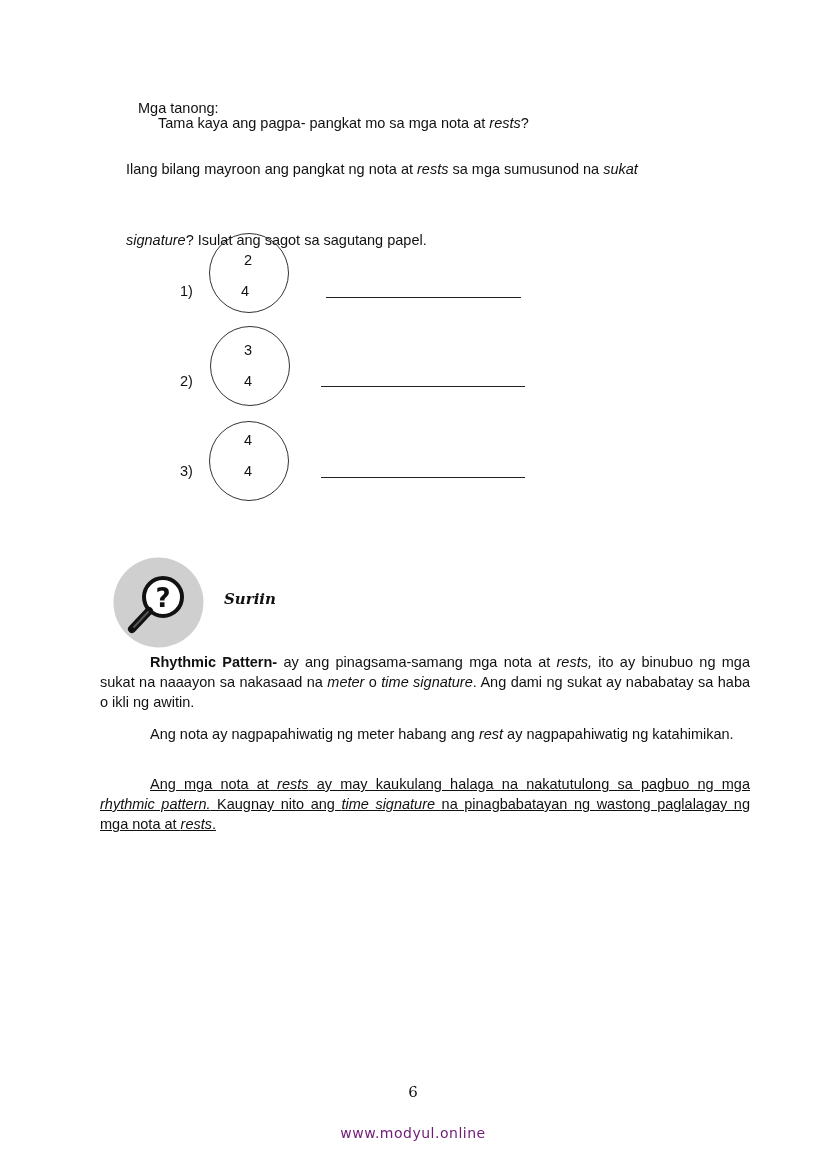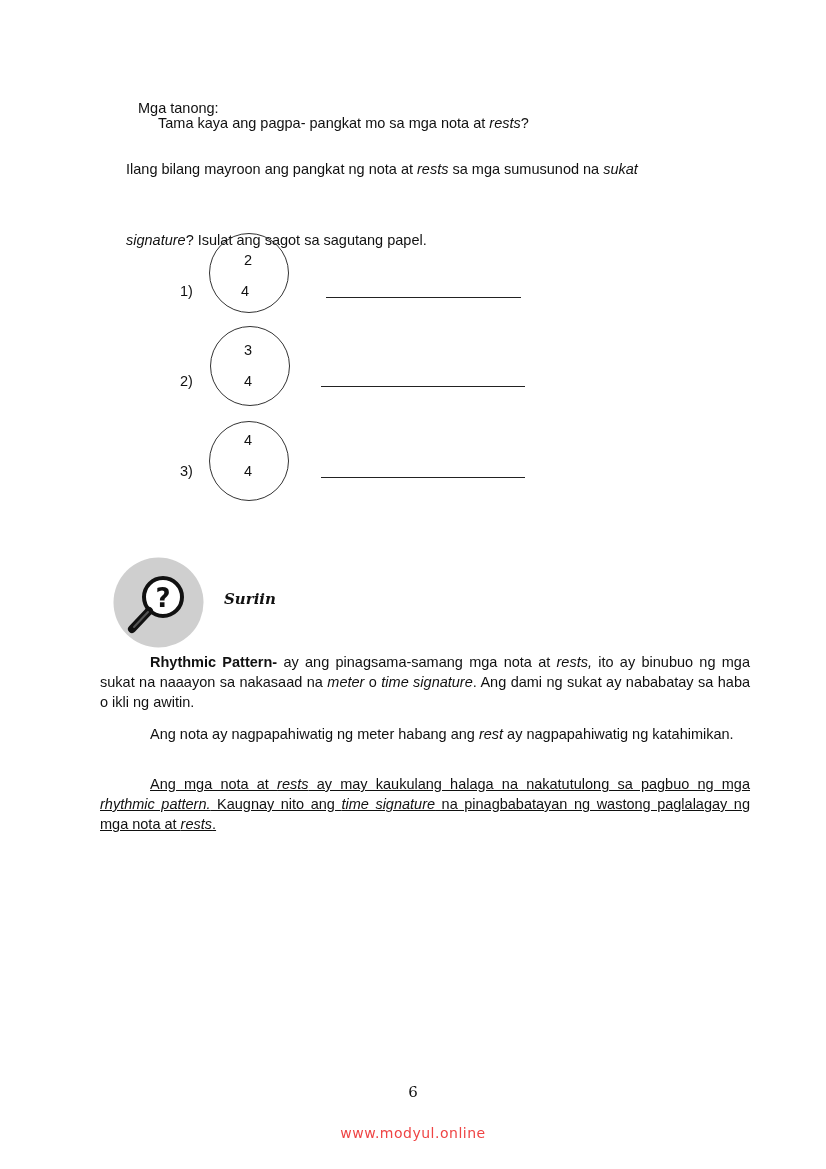--- a/index.html
+++ b/index.html
@@ -17,21 +17,21 @@
     .ts-num { font-size: 14.5px; width: 20px; text-align: center; }
     .answer-line { height: 0; border-top: 1.2px solid #222; }
     .icon-wrap { left: 113px; top: 557px; width: 91px; height: 91px; }
     .suriin { left: 224px; top: 590px; font-family: "DejaVu Serif", serif; font-weight: bold; font-style: italic; font-size: 15px; }
     .para { left: 100px; width: 650px; font-size: 14.5px; line-height: 20px; text-align: justify; }
     .p1 { top: 652px; }
     .p2 { top: 724px; }
     .p3 { top: 774px; text-decoration: underline; }
     .indent { display: inline-block; width: 50px; }
     .page-num { left: 0; width: 826px; top: 1083px; text-align: center; font-family: "DejaVu Serif", serif; font-size: 15px; }
-    .watermark { left: 0; width: 826px; top: 1125px; text-align: center; font-family: "DejaVu Sans", sans-serif; font-size: 14px; color: #ef4444; letter-spacing: 0.5px; }
+    .watermark { left: 0; width: 826px; top: 1125px; text-align: center; font-family: "DejaVu Sans", sans-serif; font-size: 14px; color: #701a75; letter-spacing: 0.5px; }
   </style>
 </head>
 <body>
 
 <div class="abs t intro-title">Mga tanong:</div>
 
 <div class="abs t q1"><span>Tama kaya ang pagpa- pangkat mo sa mga nota at </span><em>rests</em><span>?</span></div>
 
 <div class="abs t q2"><span>Ilang bilang mayroon ang pangkat ng nota at </span><em>rests</em><span> sa mga sumusunod na </span><em>sukat</em></div>
 

